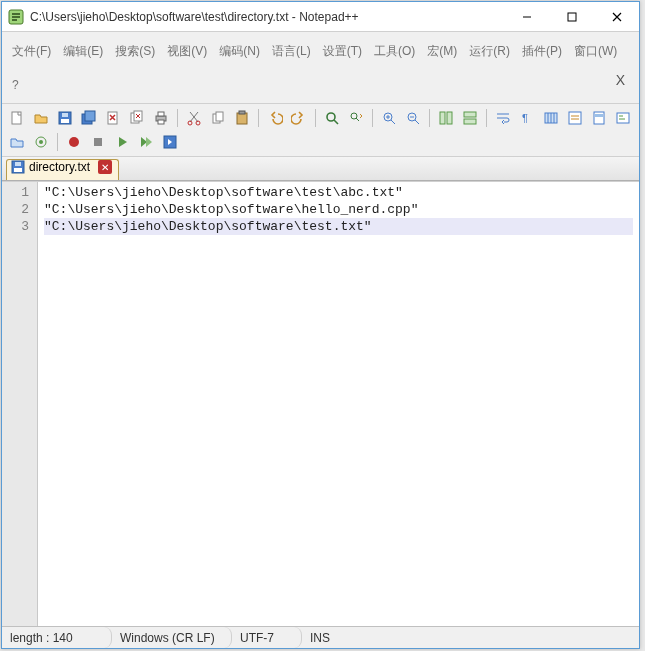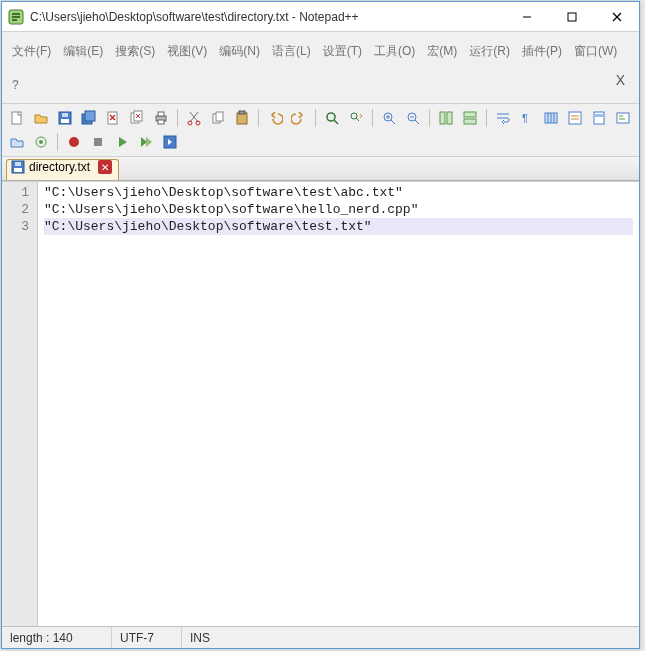--- a/index.html
+++ b/index.html
@@ -20,21 +20,21 @@
   .tab { height: 21px; display: flex; padding: 0 6px 0 4px; background: #fcf4dc; border: 1px solid #b89b4a; border-bottom: none; border-radius: 3px 3px 0 0; font-size: 12px; gap:4px;}
   .tab .disk-icon { width: 14px; height: 14px; }
   .tab-close { width: 14px; height: 14px; background: #c03030; color:#fff; display:flex; align-items:center; justify-content:center; font-size:10px; border-radius:2px; margin-left:4px;}
   .editor-wrap { flex: 1; display: flex; background: #fff; border-top: 1px solid #d0d0d0; overflow:hidden;}
   .gutter { width: 36px; background: #e8e8e8; border-right: 1px solid #c8c8c8; padding-top: 2px; text-align: right;}
   .gutter .ln { font-family: Consolas, "Courier New", monospace; font-size: 13px; color: #808080; padding-right: 8px; height: 17px; line-height:17px;}
   .code { flex:1; padding: 2px 6px; font-family: Consolas, "Courier New", monospace; font-size: 13px; color: #222; position:relative;}
   .code .line { height: 17px; line-height:17px; white-space: pre;}
   .code .line.current { background: #e8e8f8; }
   .statusbar { height: 22px; background: #f0f0f0; border-top: 1px solid #c0c0c0; display: flex; align-items: center; font-size: 12px; color: #333;}
-  .status-cell { padding: 0 8px; height:100%; display:flex; align-items:center; border-right: 1px solid #d0d0d0;}
+  .status-cell { padding: 0 8px; height:100%; display:flex; align-items:center; border-right: 1px solid #d0d0d0; border-radius: 8px;}
   .status-cell.wide { flex: 1; }
   
   svg { display:block; }
 </style>
 </head>
 <body>
 
 <div class="window">
 
   <div class="titlebar">
@@ -300,17 +300,18 @@
     </div>
     <div class="code">
       <div class="line">"C:\Users\jieho\Desktop\software\test\abc.txt"</div>
       <div class="line">"C:\Users\jieho\Desktop\software\hello_nerd.cpp"</div>
       <div class="line current">"C:\Users\jieho\Desktop\software\test.txt"</div>
     </div>
   </div>
 
   <div class="statusbar">
     <div class="status-cell" style="width:110px">length : 140</div>
+    <div class="status-cell" style="width:120px">Windows (CR LF)</div>
     <div class="status-cell" style="width:70px">UTF-7</div>
     <div class="status-cell" style="width:45px;border-right:none">INS</div>
   </div>
 
 </div>
 
 </body></html>

